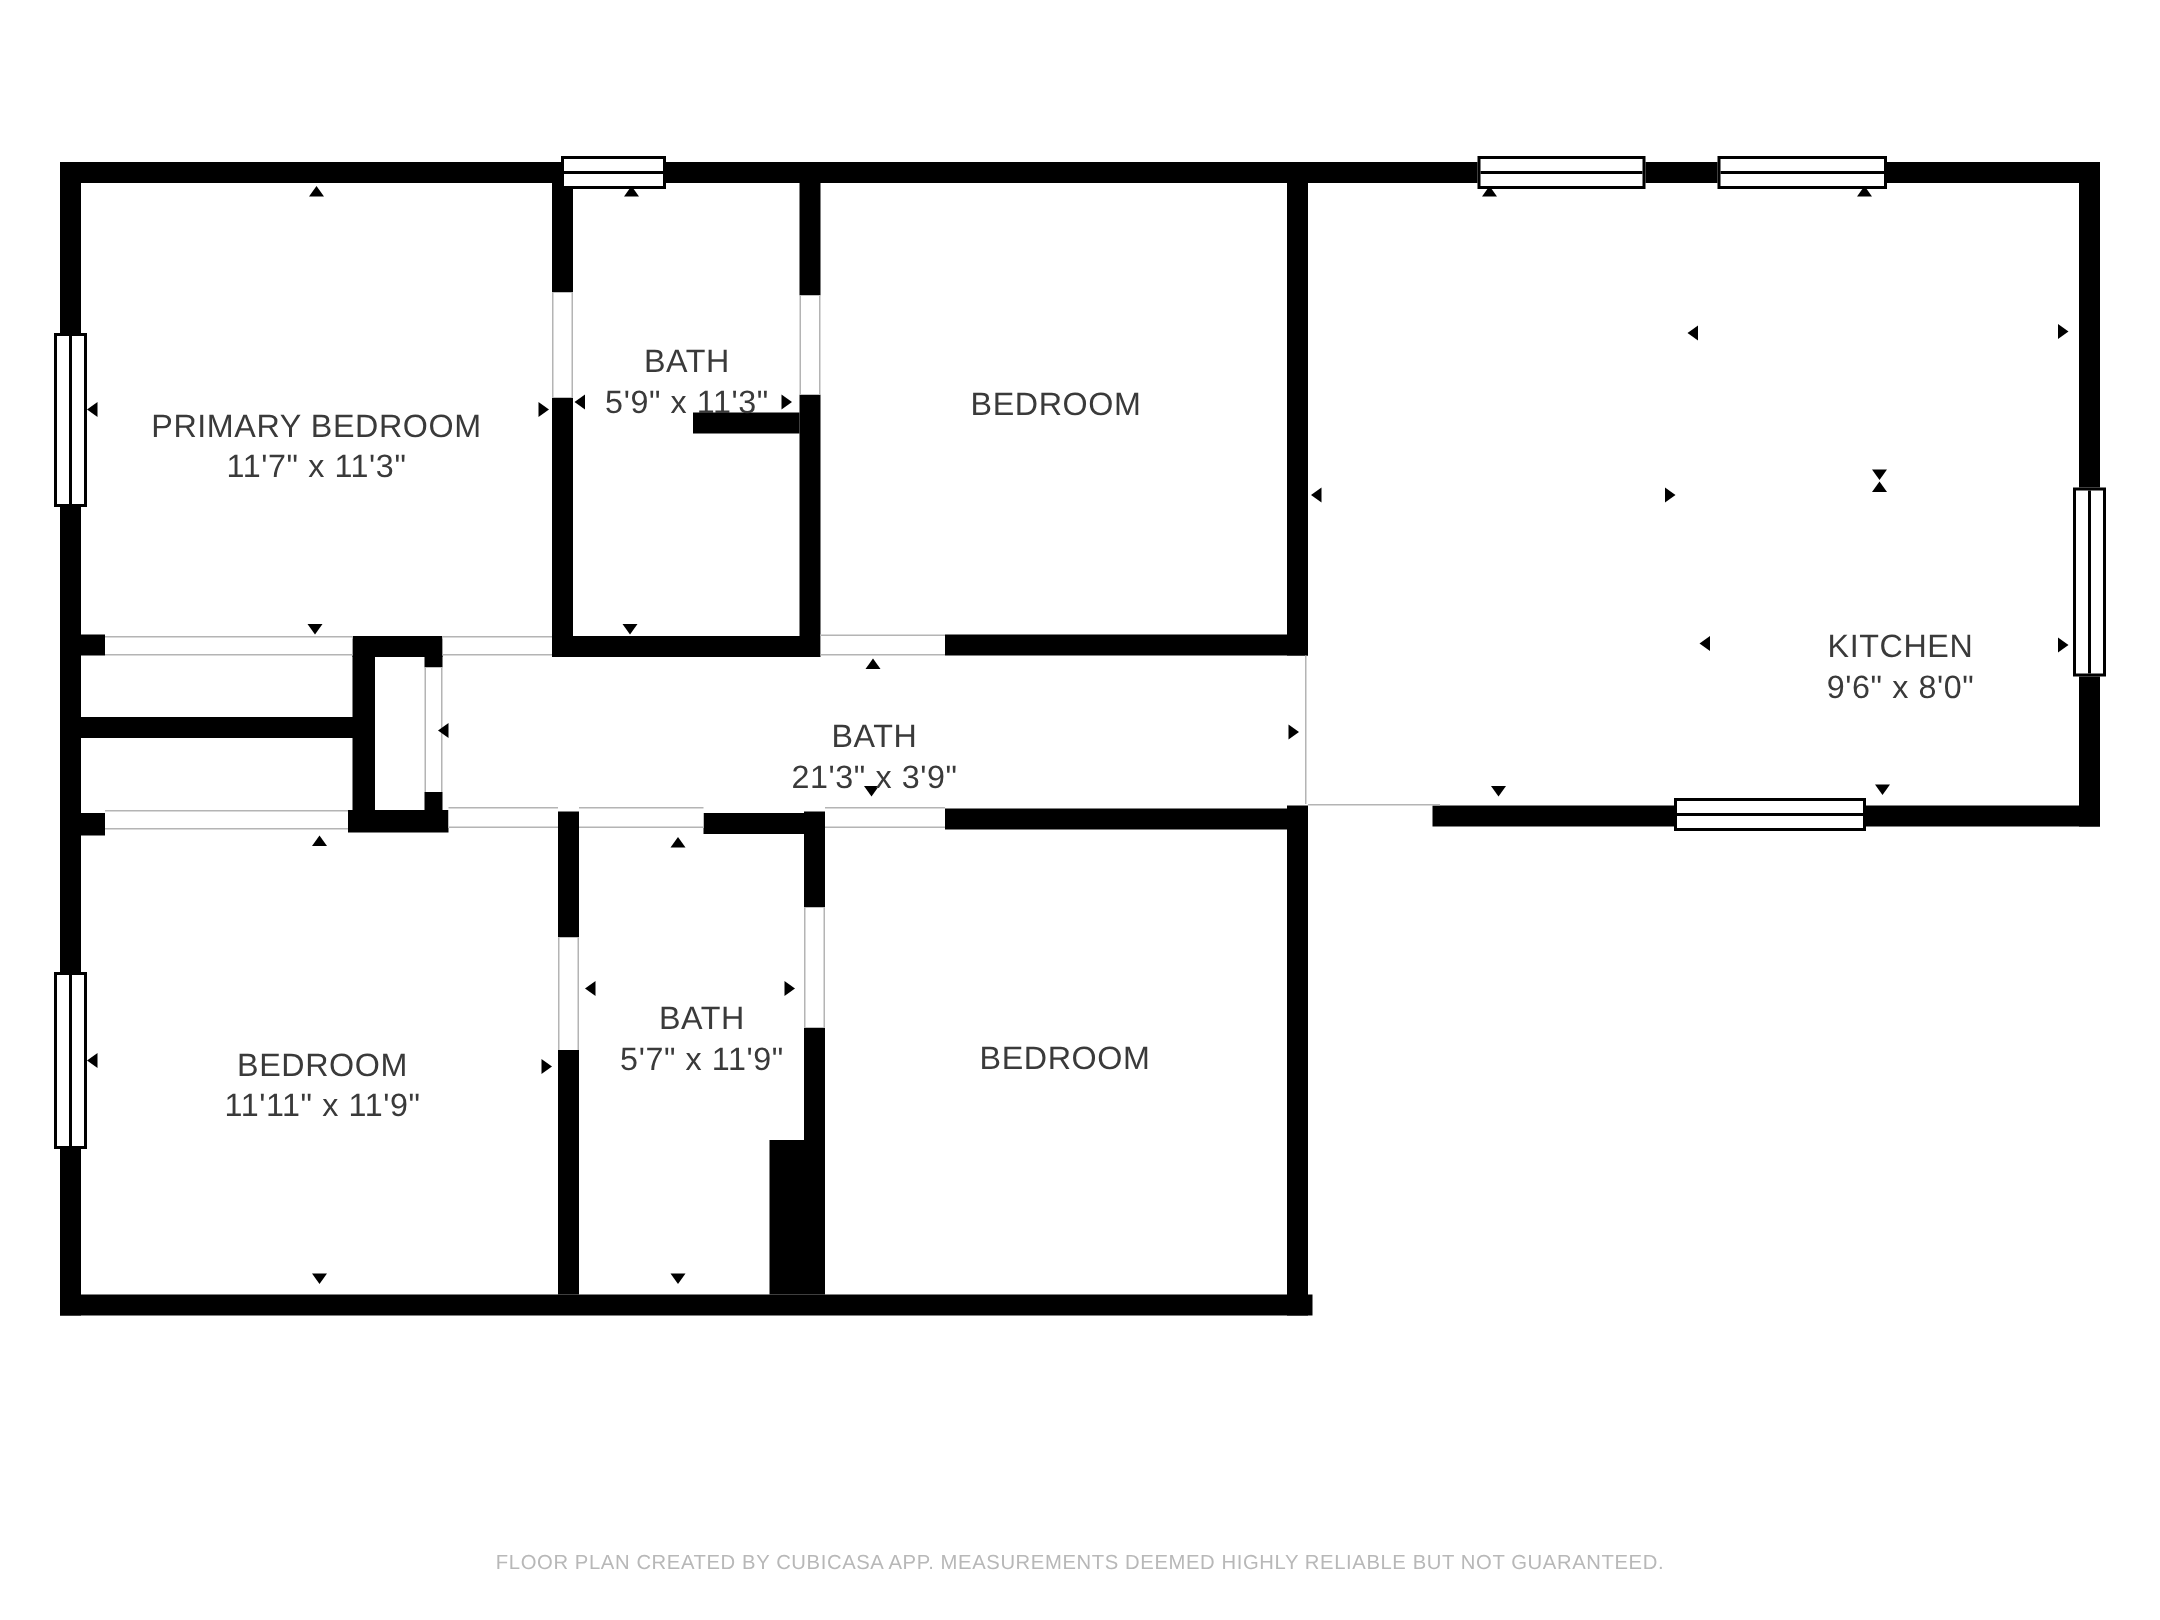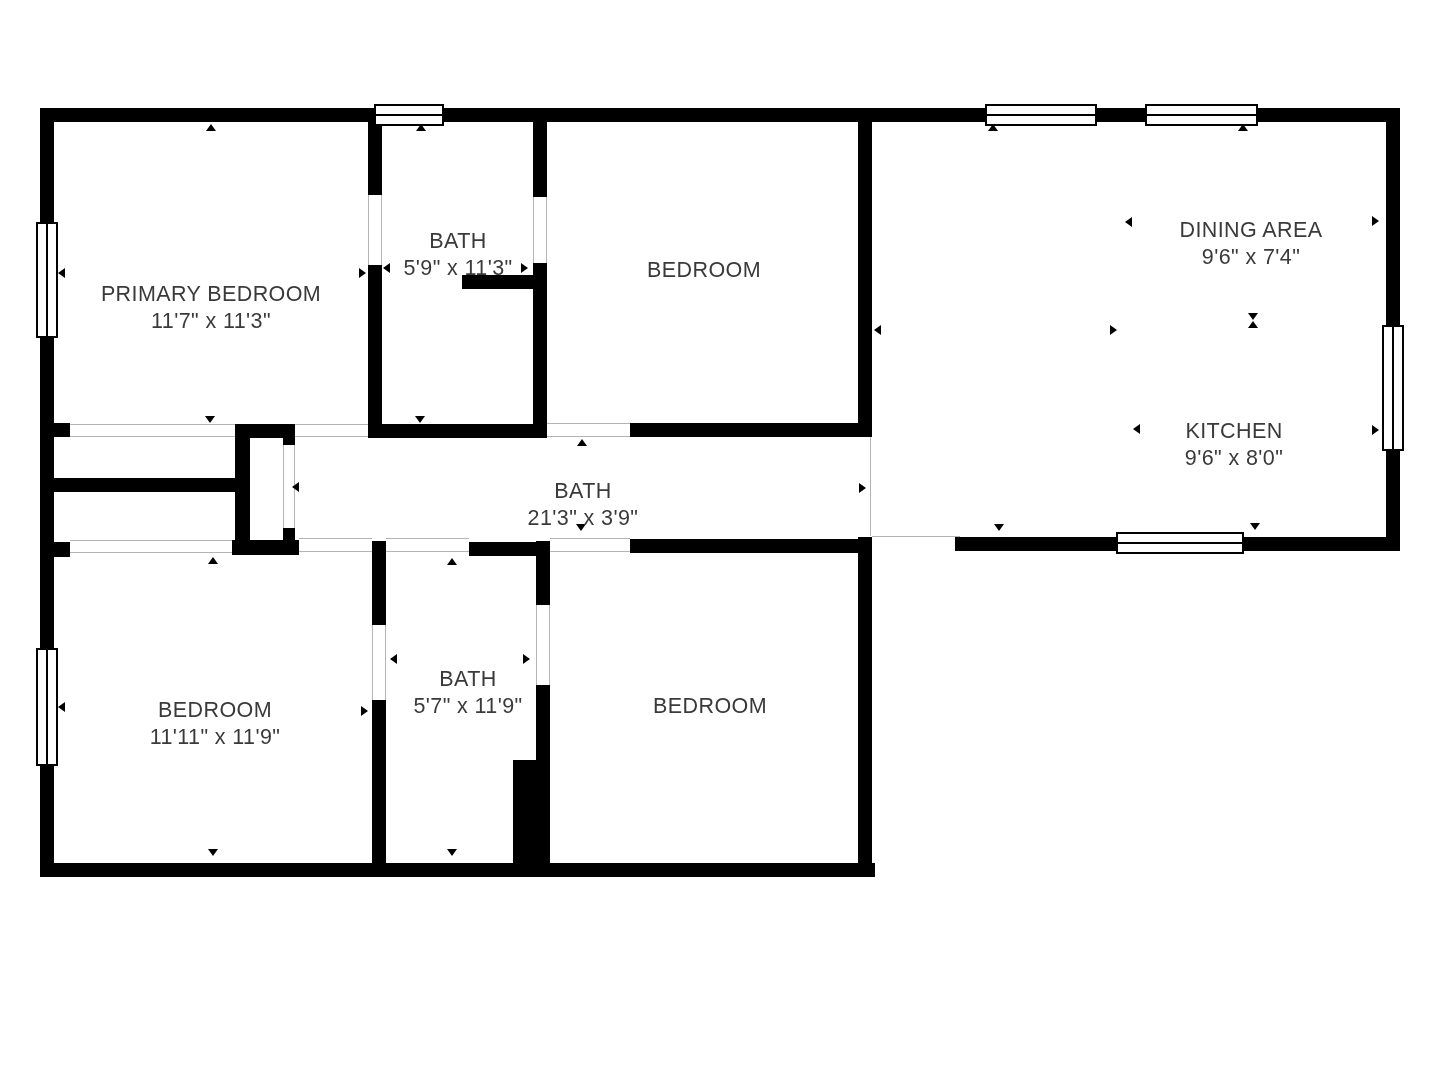--- a/index.html
+++ b/index.html
@@ -115,48 +115,45 @@
   <div class="ar au" style="left:208px;top:557px"></div>
   <div class="ar ad" style="left:208px;top:849px"></div>
   <div class="ar al" style="left:58px;top:702px"></div>
   <div class="ar arw" style="left:361px;top:706px"></div>
 
   <div class="ar au" style="left:447px;top:558px"></div>
   <div class="ar ad" style="left:447px;top:849px"></div>
   <div class="ar al" style="left:390px;top:654px"></div>
   <div class="ar arw" style="left:523px;top:654px"></div>
 
-  <div class="room-label" style="left:211px;top:308px">
+  <div class="room-label" style="left:211px;top:298px">
     <div>PRIMARY BEDROOM</div>
     <div>11'7" x 11'3"</div>
   </div>
   <div class="room-label" style="left:458px;top:255px">
     <div>BATH</div>
     <div>5'9" x 11'3"</div>
   </div>
   <div class="room-label" style="left:704px;top:270px">
     <div>BEDROOM</div>
   </div>
-  <div class="room-label" style="left:1251px;top:244px">
-    <div>DINING AREA</div>
-    <div>9'6" x 7'4"</div>
-  </div>
-  <div class="room-label" style="left:1234px;top:445px">
+  <div class="room-label" style="left:1267px;top:445px">
     <div>KITCHEN</div>
     <div>9'6" x 8'0"</div>
   </div>
   <div class="room-label" style="left:583px;top:505px">
     <div>BATH</div>
     <div>21'3" x 3'9"</div>
   </div>
   <div class="room-label" style="left:215px;top:724px">
     <div>BEDROOM</div>
     <div>11'11" x 11'9"</div>
   </div>
   <div class="room-label" style="left:468px;top:693px">
     <div>BATH</div>
     <div>5'7" x 11'9"</div>
   </div>
   <div class="room-label" style="left:710px;top:706px">
     <div>BEDROOM</div>
   </div>
 
+  <div class="footer">FLOOR PLAN CREATED BY CUBICASA APP. MEASUREMENTS DEEMED HIGHLY RELIABLE BUT NOT GUARANTEED.</div>
 </div>
 
 </body></html>

